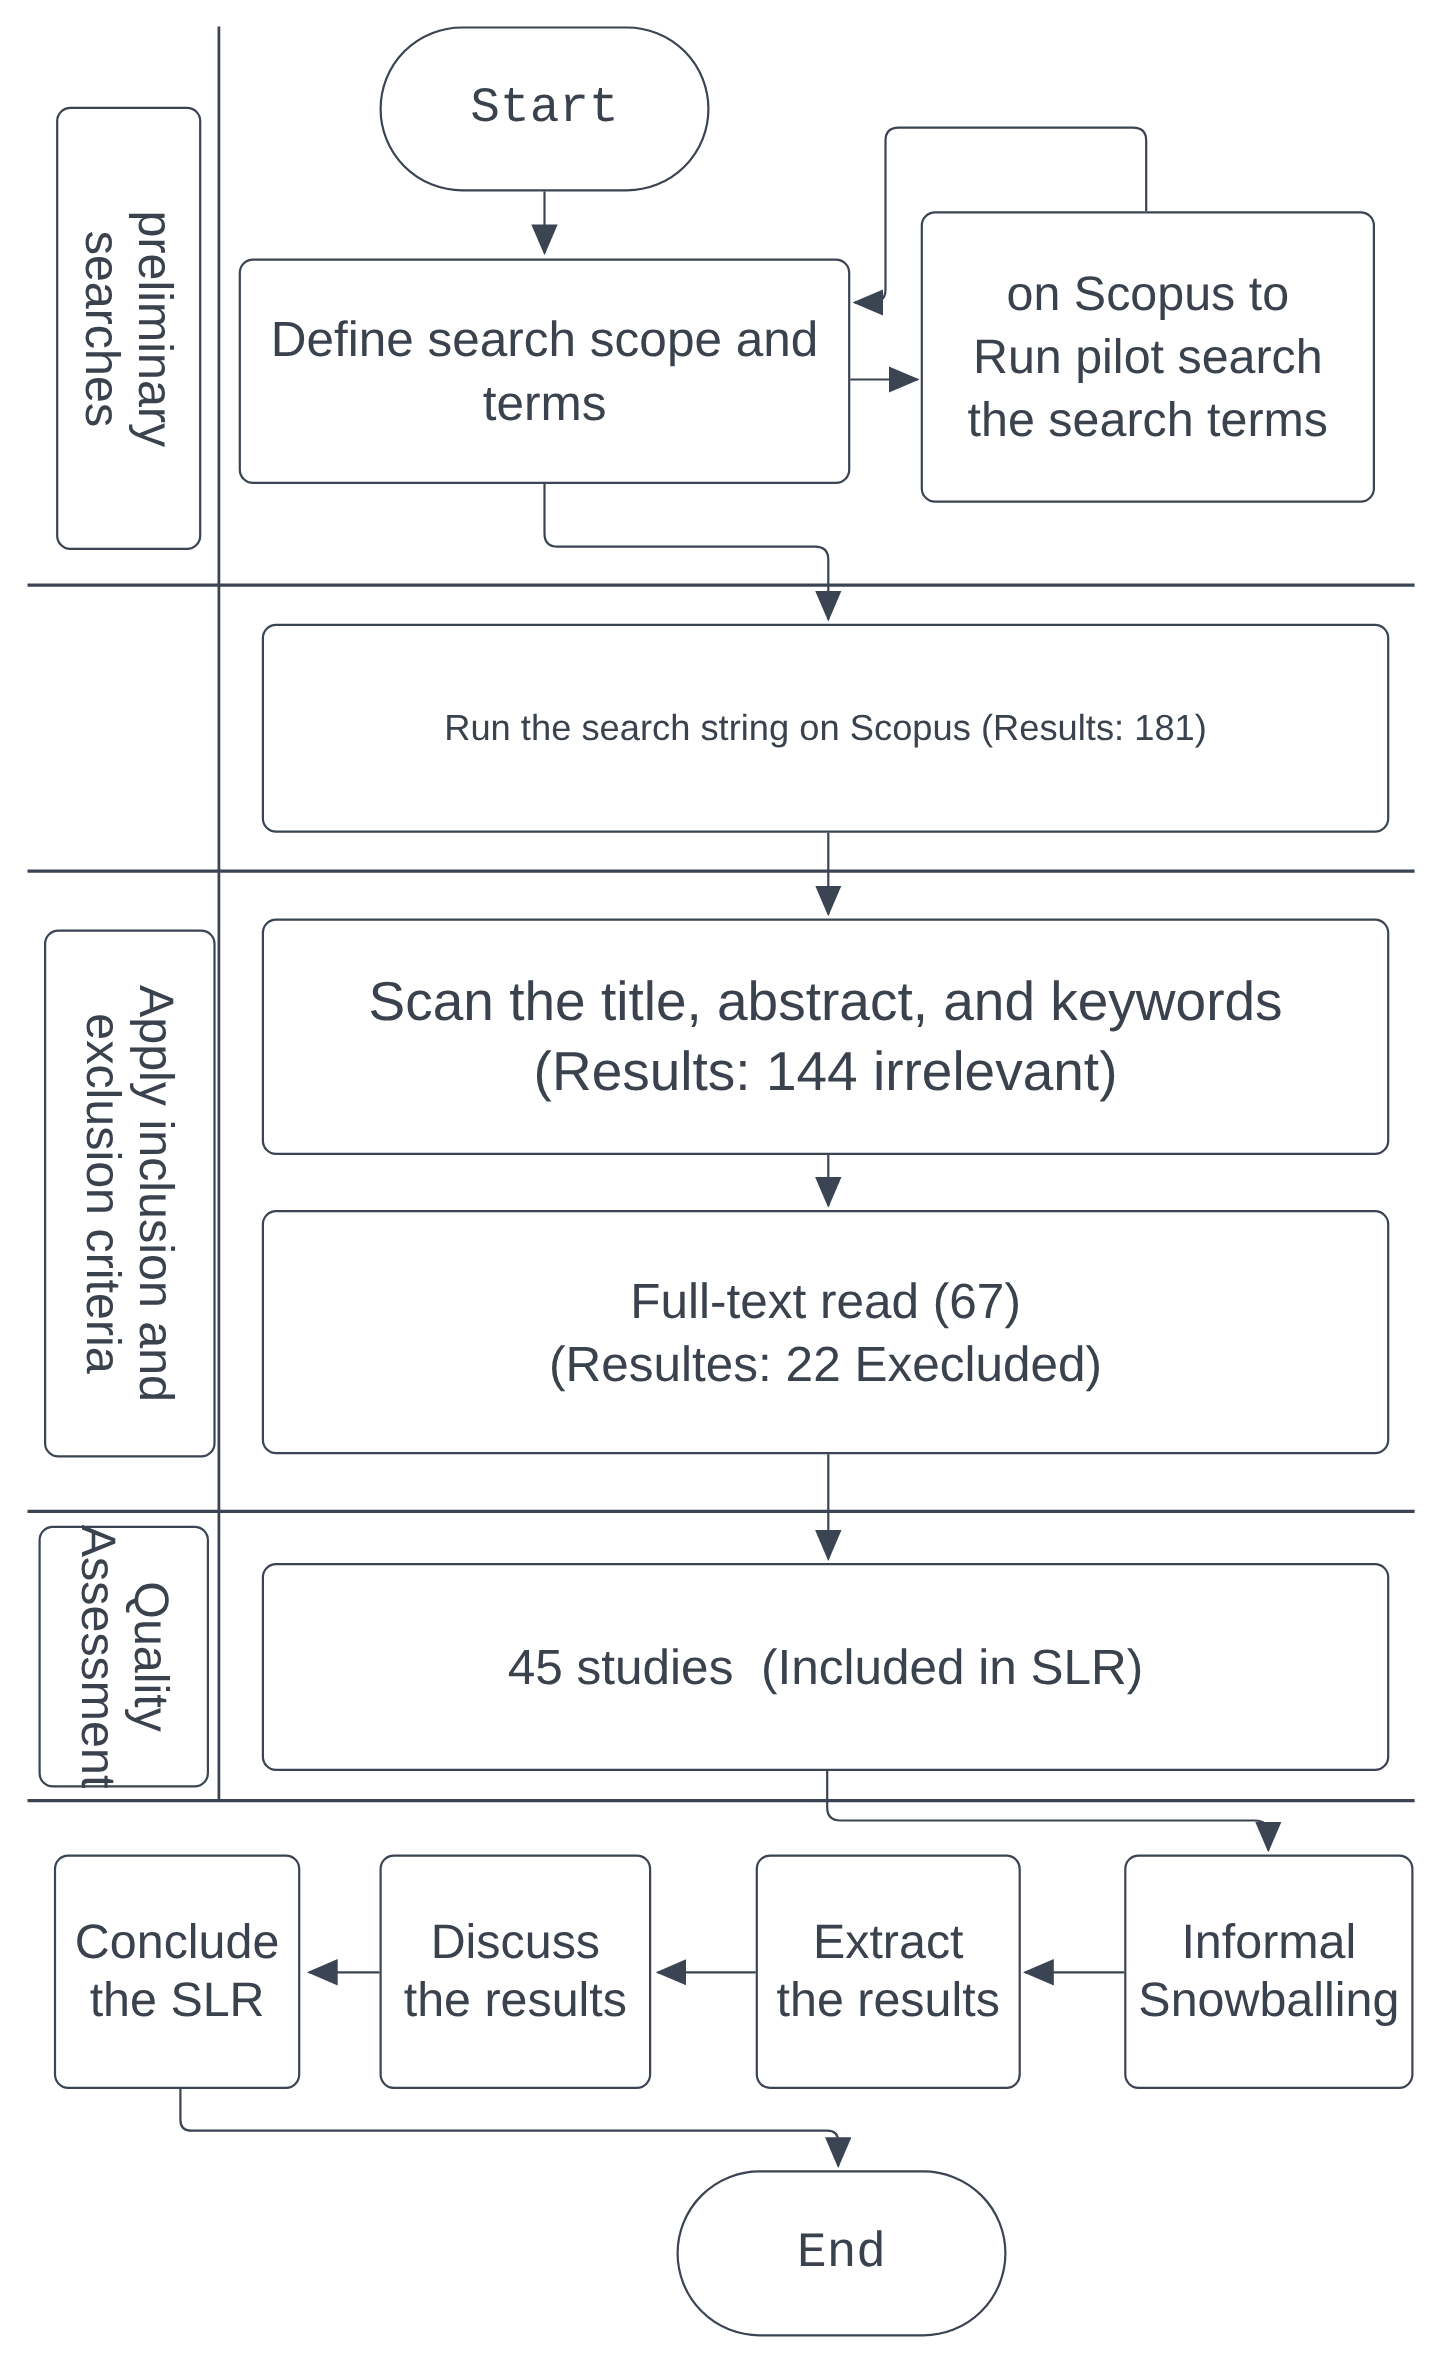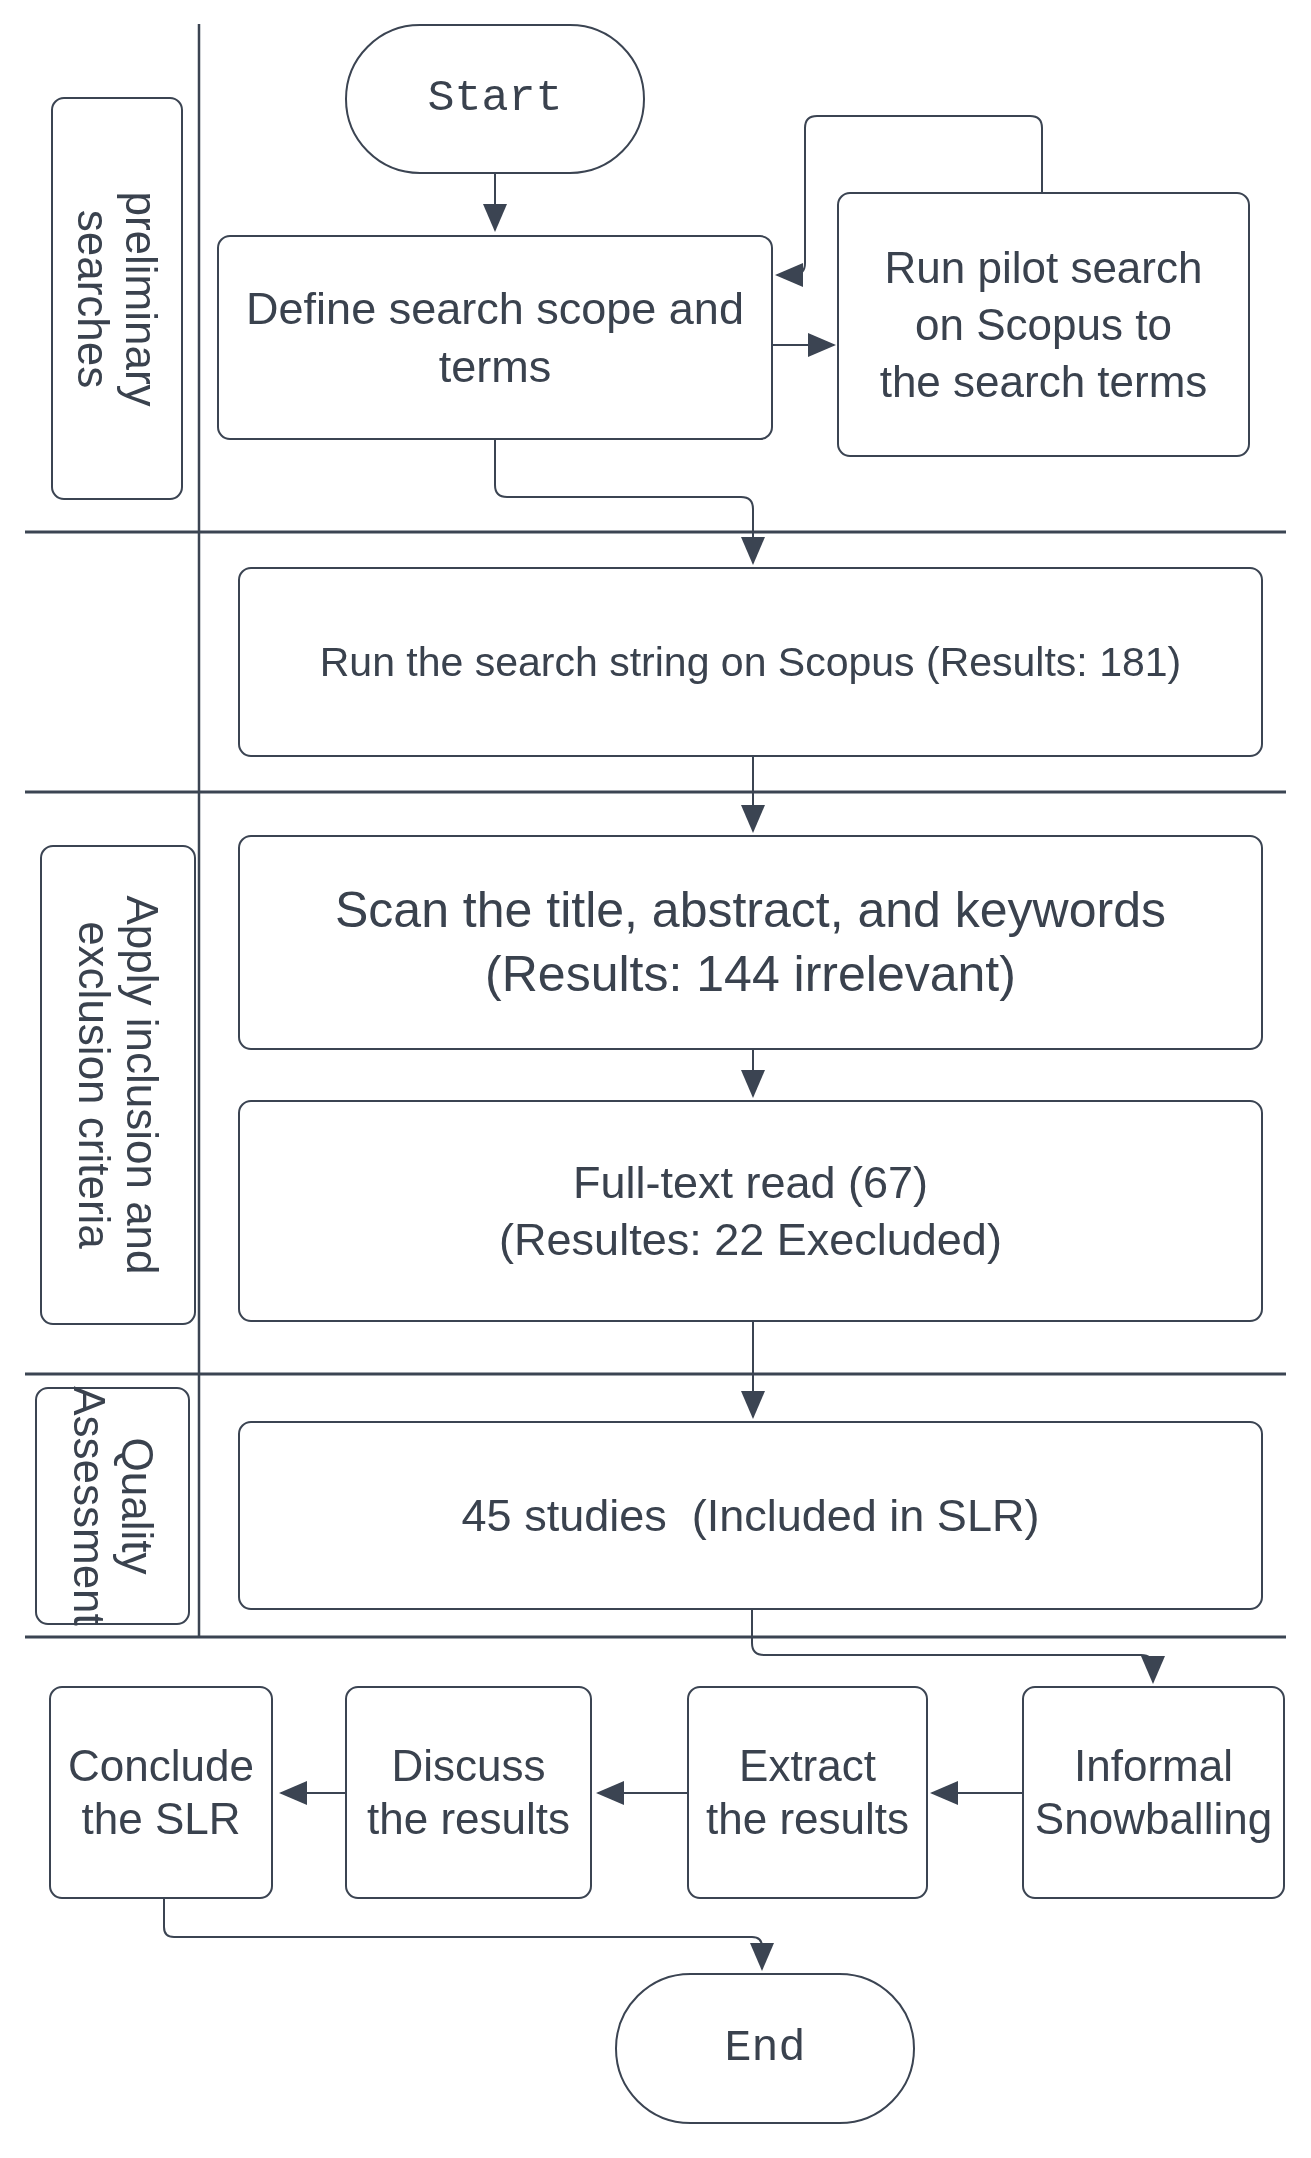--- a/index.html
+++ b/index.html
@@ -32,21 +32,21 @@
     background:var(--bg);
     border:2px solid var(--stroke);
     border-radius:13px;
     display:flex;flex-direction:column;justify-content:center;align-items:center;
     text-align:center;
     font-size:45px;line-height:1.27;
   }
   .node .line{white-space:pre-wrap;}
   .node.terminator{border-radius:76px;font-family:Liberation Mono, monospace;}
   .node.small-row{font-size:44px;line-height:1.2;}
-  .node.f41{font-size:41px;}
+  .node.f41{font-size:33px;}
   .node.f44{font-size:44px;line-height:1.3;}
   .node.f38{font-size:50px;line-height:1.27;}
 
   
   .lane-label{
     position:absolute;z-index:2;box-sizing:border-box;
     background:var(--bg);
     border:2px solid var(--stroke);
     border-radius:13px;
   }
@@ -113,22 +113,22 @@
   <div class="node terminator" style="left:345px;top:24px;width:300px;height:150px">
     <div class="line">Start</div>
   </div>
 
   <div class="node" style="left:217px;top:235px;width:556px;height:205px">
     <div class="line">Define search scope and</div>
     <div class="line">terms</div>
   </div>
 
   <div class="node f44" style="left:837px;top:192px;width:413px;height:265px">
+    <div class="line">on Scopus to</div>
     <div class="line">Run pilot search</div>
-    <div class="line">on Scopus to</div>
     <div class="line">the search terms</div>
   </div>
 
   <div class="node f41" style="left:238px;top:567px;width:1025px;height:190px">
     <div class="line">Run the search string on Scopus (Results: 181)</div>
   </div>
 
   <div class="node f38" style="left:238px;top:835px;width:1025px;height:215px">
     <div class="line">Scan the title, abstract, and keywords</div>
     <div class="line">(Results: 144 irrelevant)</div>

